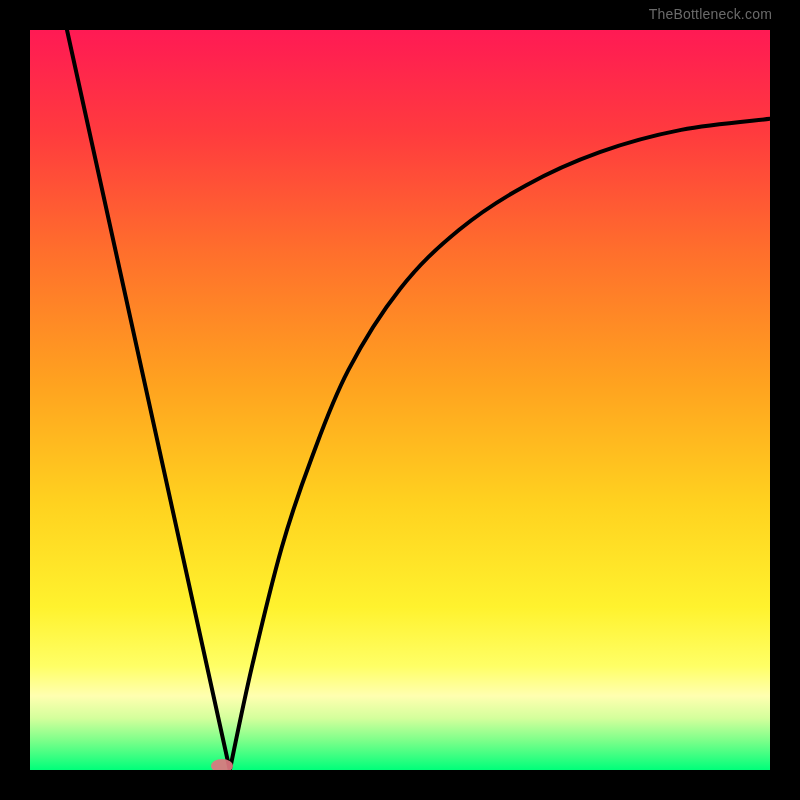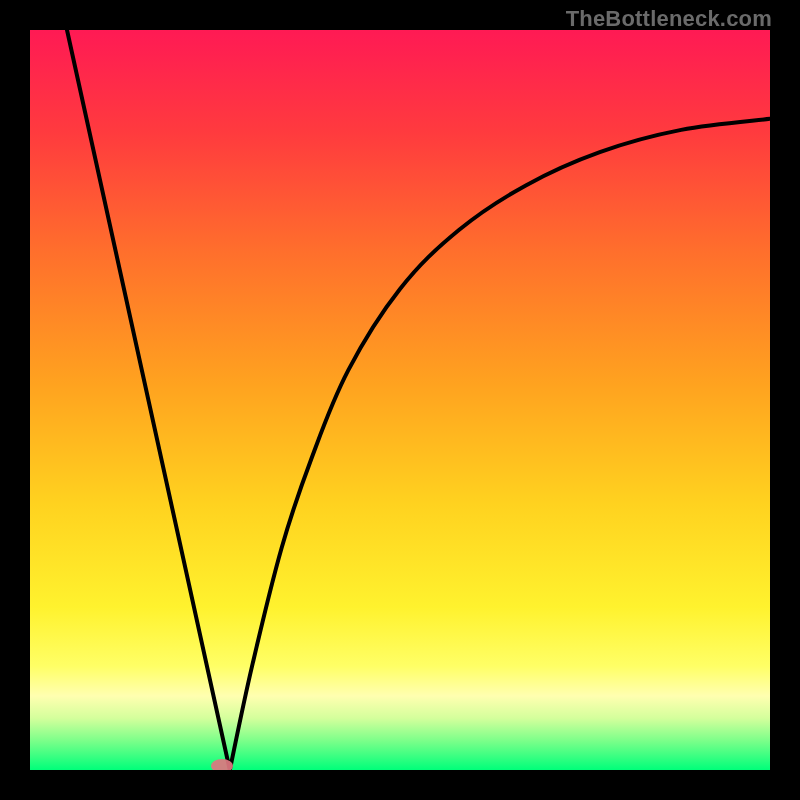--- a/index.html
+++ b/index.html
@@ -37,22 +37,22 @@
     left: 0;
     top: 0;
     width: 740px;
     height: 740px;
   }
   .watermark {
     position: absolute;
     top: 6px;
     right: 28px;
     color: #6a6a6a;
-    font-size: 22px;
-    font-weight: 700;
+    font-size: 14px;
+    font-weight: 400;
     letter-spacing: 0.2px;
     user-select: none;
   }
   .marker {
     position: absolute;
     width: 22px;
     height: 14px;
     border-radius: 50% / 50%;
     background: #dd7780;
     opacity: 0.93;

